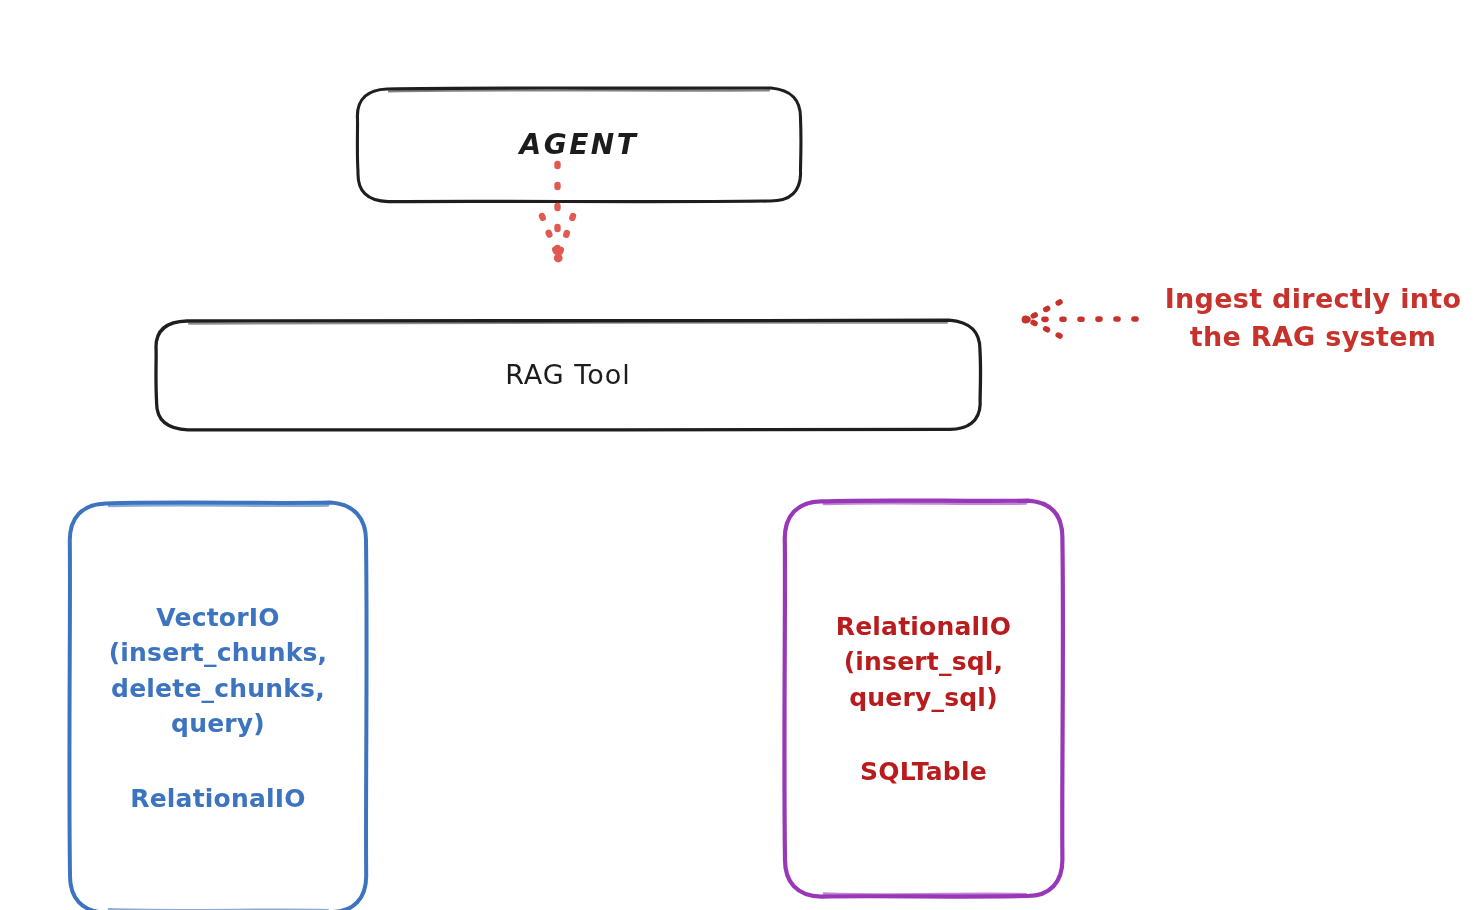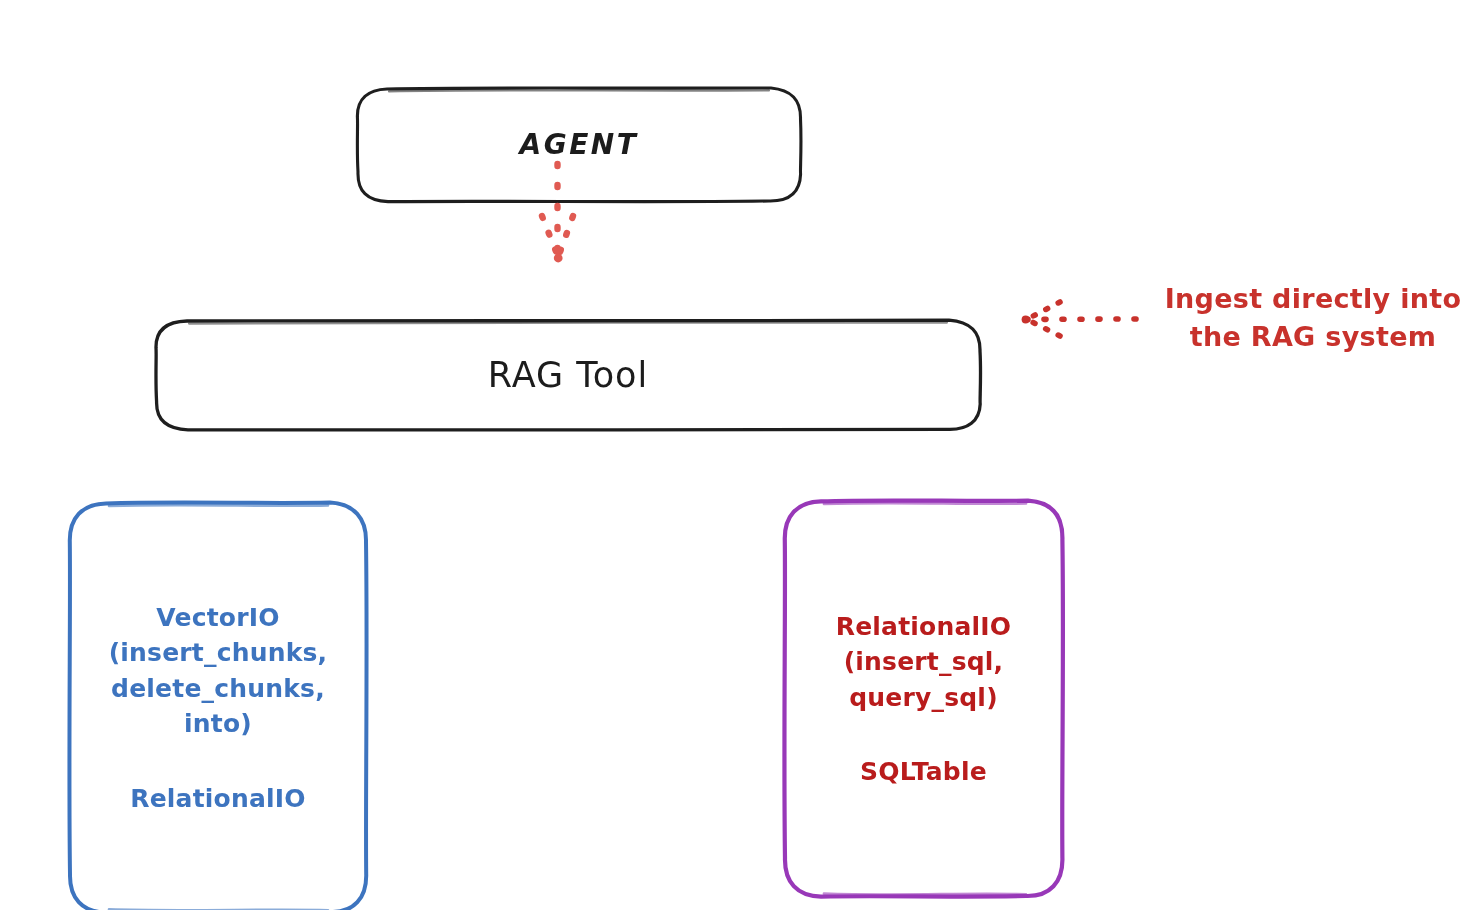--- a/index.html
+++ b/index.html
@@ -53,21 +53,21 @@
     letter-spacing: 2.5px;
     color: #1c1c1c;
   }
 
   
   #ragtool-node {
     left: 153px; top: 270px; width: 830px; height: 114px;
   }
   #ragtool-node .label {
     font-family: "DejaVu Sans", sans-serif;
-    font-size: 35px;
+    font-size: 27px;
     font-weight: 500;
     letter-spacing: 1px;
     color: #1c1c1c;
   }
 
   
   .card .label {
     font-family: "DejaVu Sans", sans-serif;
     font-size: 25px;
     font-weight: 600;
@@ -174,21 +174,21 @@
                  C 190 413.6, 110 411.4, 40 412.6 C 16 412, 3.4 398, 4 374
                  C 2.4 260, 4.6 110, 3.8 42 C 3.2 18, 16 4, 40 3.4 Z" fill="#ffffff" stroke="#3d74bf" stroke-width="4.0" stroke-linecap="round" stroke-linejoin="round"></path>
         <path d="M43 6 C 120 3.6, 205 7, 262 5.4" fill="none" stroke="#3d74bf" stroke-width="2.6" stroke-linecap="round" opacity="0.6"></path>
         <path d="M43 409.4 C 120 411.8, 205 408.4, 262 410.2" fill="none" stroke="#3d74bf" stroke-width="2.6" stroke-linecap="round" opacity="0.6"></path>
       </svg>
     </span>
     <span class="label">
       <span>VectorIO
 (insert_chunks,
 delete_chunks,
-into)</span>
+query)</span>
       <span class="idx">RelationalIO</span>
     </span>
   </div>
 
 
   <div class="node card" id="relational-node">
     <span class="svgwrap">
       <svg viewBox="0 0 285 402" preserveAspectRatio="none">
         <path d="M40 3.4 C 105 1.2, 190 3.8, 247 2.6 C 271 4, 282 18, 281.4 42
                  C 283 143, 280.6 290, 281.4 360 C 282 384, 269 398.6, 245 398

